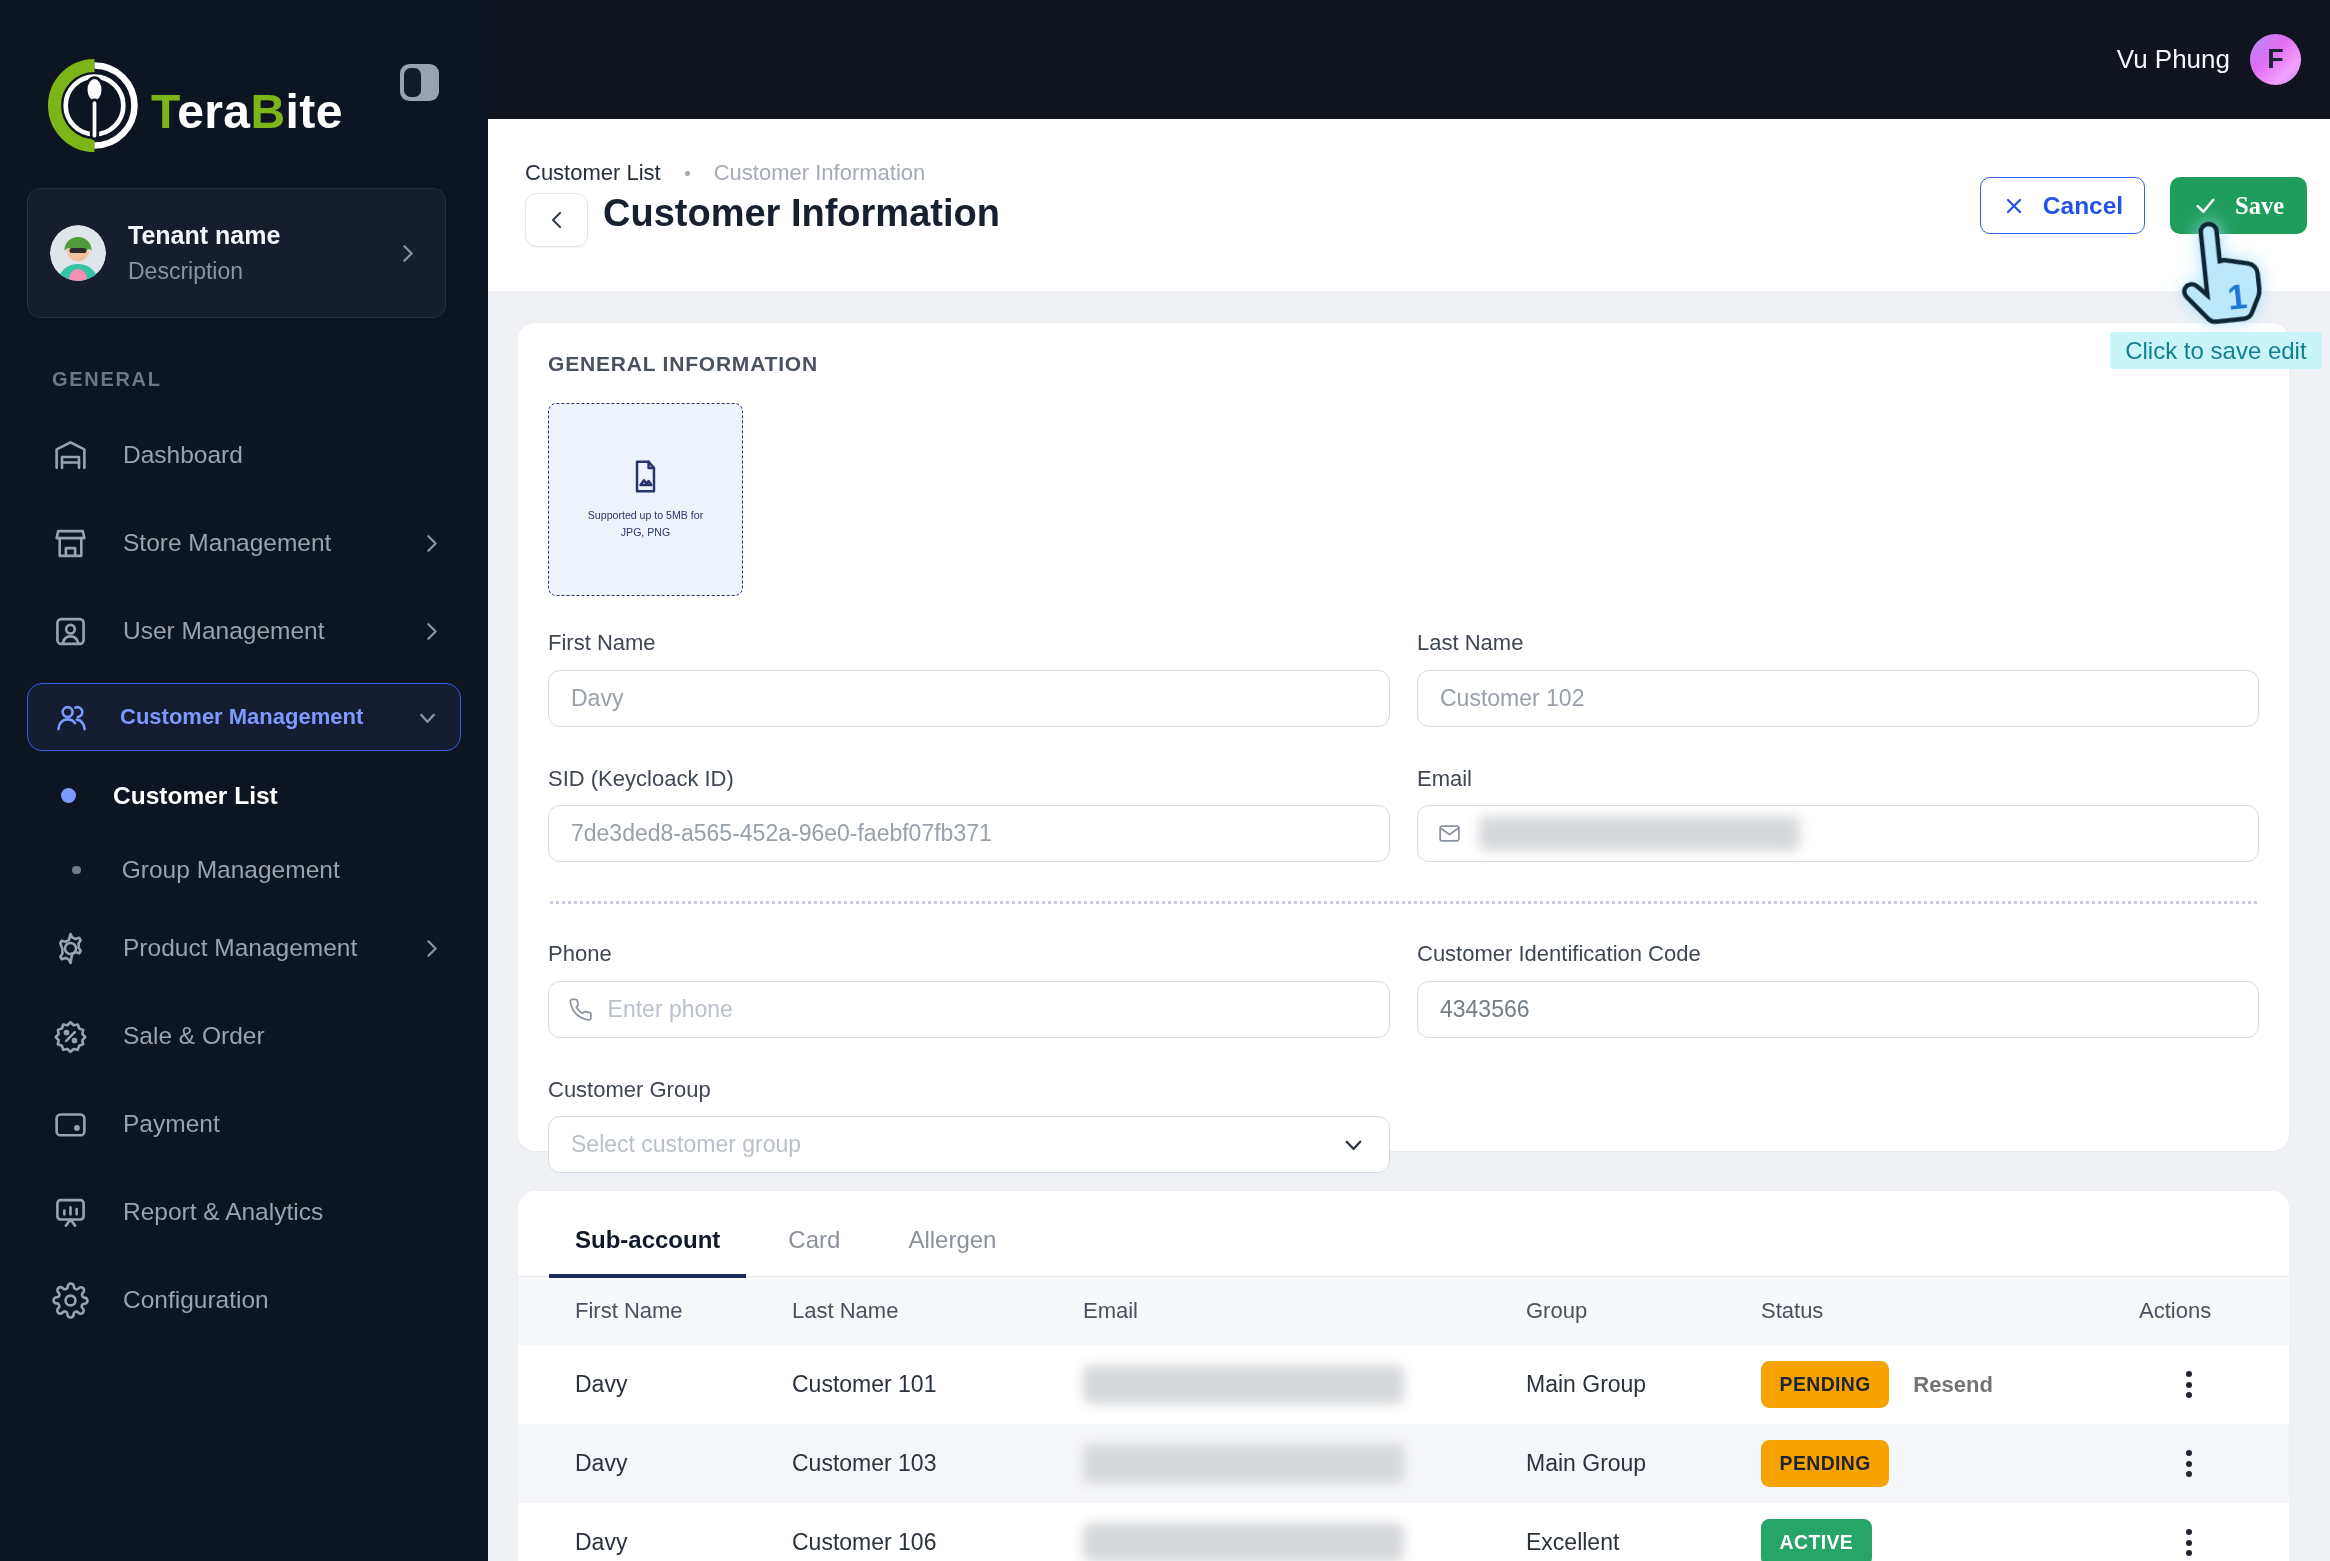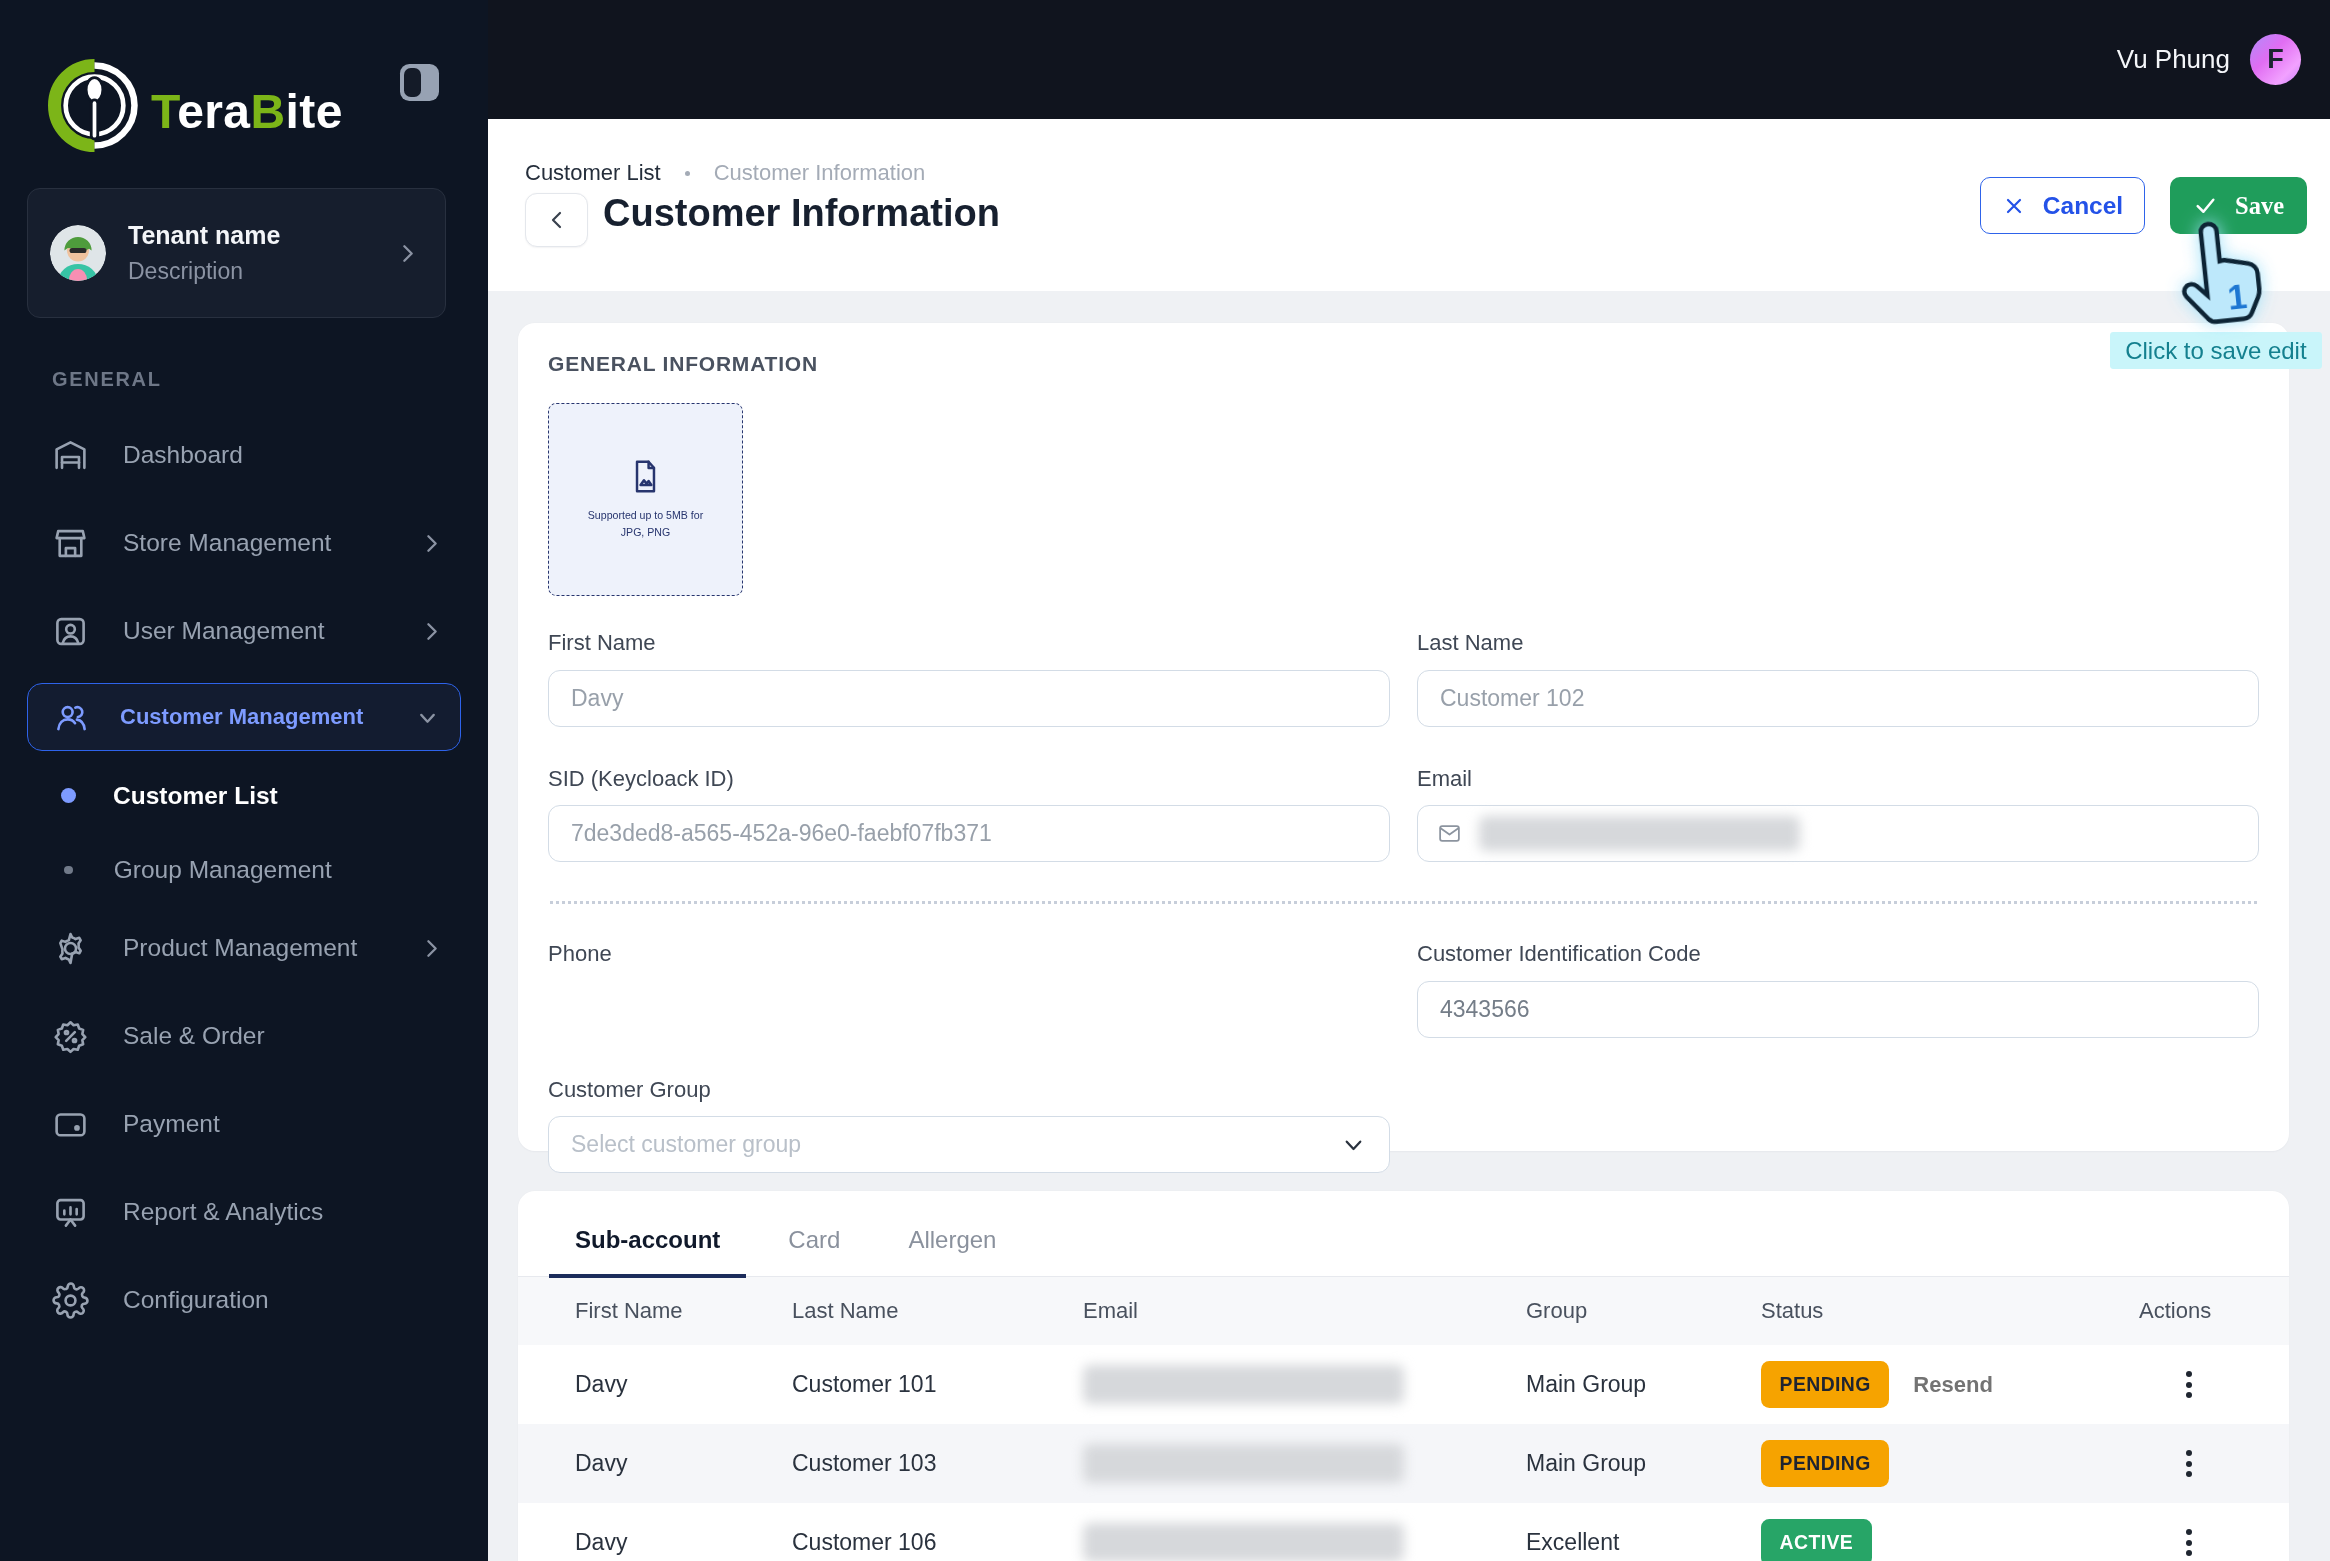--- a/index.html
+++ b/index.html
@@ -32,21 +32,21 @@
 
   .nav { position:absolute; left:0; top:411px; width:488px; }
   .nav-item { height:88px; display:flex; align-items:center; padding:0 44px 0 52px; color:#98A2B1; font-size:24.5px; cursor:pointer; }
   .nav-icon { width:37px; height:37px; flex:none; display:block; }
   .nav-label { margin-left:34px; flex:1; }
   .nav-caret { width:25px; height:25px; flex:none; color:#8B93A3; }
   .nav-active-box { margin:8.4px 27px 5px; height:68px; border:1.7px solid var(--accent-blue); background:#131C30; border-radius:15px; display:flex; align-items:center; padding:0 20px 0 25px; color:var(--item-blue); font-size:22px; font-weight:bold; cursor:pointer; }
   .nav-active-box .nav-label { margin-left:30px; }
   .nav-sub { display:flex; align-items:center; padding-left:61px; cursor:pointer; }
   .nav-sub.first { height:79px; }
-  .nav-sub.second { height:69px; }
+  .nav-sub.second { height:69px;margin-left:8px; }
   .sub-dot-lg { width:15px; height:15px; border-radius:50%; background:var(--item-blue); flex:none; }
   .sub-dot-sm { width:8.4px; height:8.4px; border-radius:50%; background:#717A89; margin-left:3.4px; flex:none; }
   .nav-sub .lbl { margin-left:41px; font-size:24.5px; color:#98A2B1; }
   .nav-sub.first .lbl { color:#FFFFFF; font-weight:bold; margin-left:37px; }
 
   
   .topbar { position:absolute; left:488px; top:0; right:0; height:119px; background:var(--topbar-bg); }
   .user { position:absolute; right:29px; top:0; height:119px; display:flex; align-items:center; cursor:pointer; }
   .user-name { color:#F4F6F9; font-size:26px; margin-right:20px; }
   .avatar { width:51px; height:51px; border-radius:50%; background:linear-gradient(135deg,#b08cfa 0%,#e06df2 40%,#f2a1ff 75%,#c77df8 100%); display:flex; align-items:center; justify-content:center; color:#1B2430; font-size:27px; font-weight:bold; }
@@ -375,20 +375,26 @@
                 <path d="M3.5 7l8.5 6 8.5-6"></path>
               </svg>
             <span class="blur-blob"></span>
           </div>
         </div>
 
         <div class="divider"></div>
 
         <div class="field">
           <label class="f-label">Phone</label>
+          <div class="iconbox">
+            <svg viewBox="0 0 24 24" fill="none" stroke="currentColor" stroke-width="1.7" stroke-linecap="round" stroke-linejoin="round">
+                <path d="M22 16.9v3a2 2 0 0 1-2.2 2 19.8 19.8 0 0 1-8.6-3 19.5 19.5 0 0 1-6-6 19.8 19.8 0 0 1-3-8.6A2 2 0 0 1 4.1 2.2h3a2 2 0 0 1 2 1.7c.1.9.3 1.8.6 2.6a2 2 0 0 1-.5 2.1L8 9.8a16 16 0 0 0 6 6l1.2-1.2a2 2 0 0 1 2.1-.5c.8.3 1.7.5 2.6.6a2 2 0 0 1 2.1 2.2z"></path>
+              </svg>
+            <input placeholder="Enter phone" style="">
+          </div>
         </div>
         <div class="field">
           <label class="f-label">Customer Identification Code</label>
           <input class="text-input dark" value="4343566" style="">
         </div>
 
         <div class="field" style="margin-bottom:0">
           <label class="f-label">Customer Group</label>
           <div class="select-input">
             <span class="ph">Select customer group</span>

